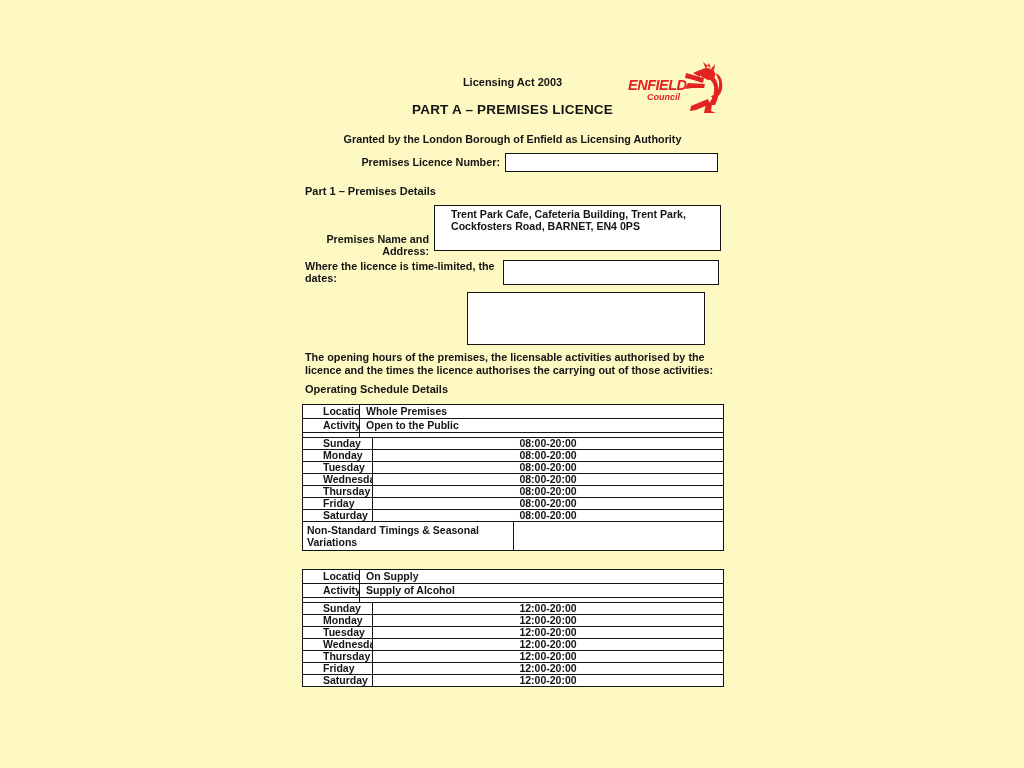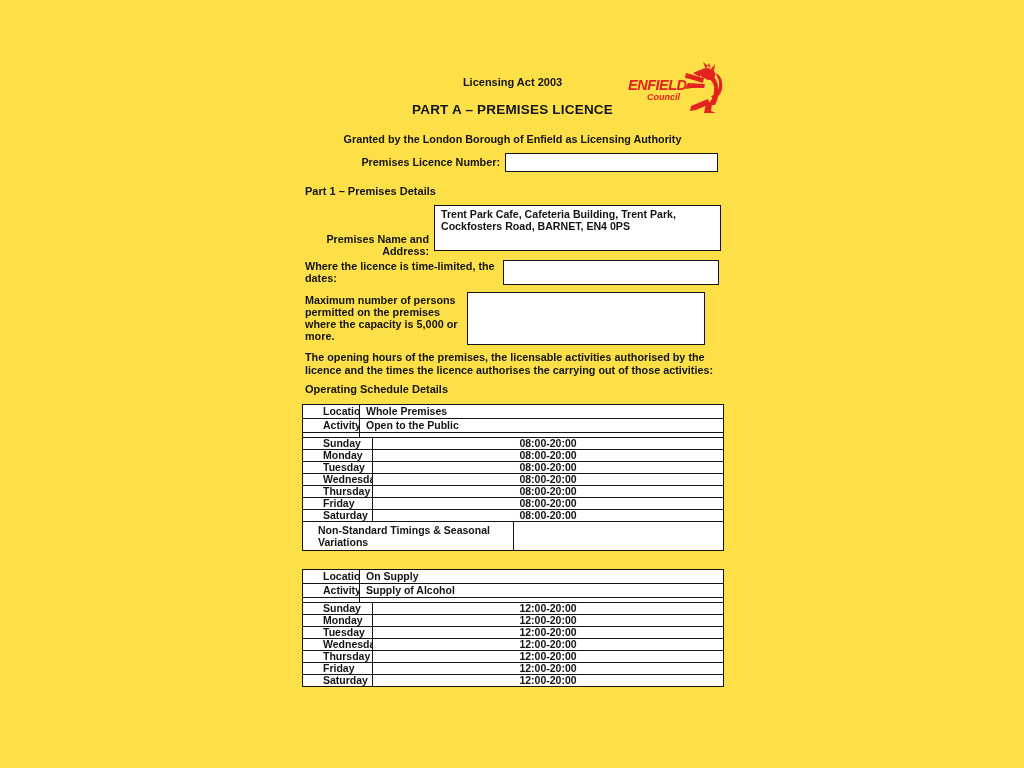--- a/index.html
+++ b/index.html
@@ -1,21 +1,21 @@
 <!DOCTYPE html>
 <html><head>
 <meta charset="utf-8">
 <style>
   * { margin: 0; padding: 0; box-sizing: border-box; }
   html, body { background: #ffffff; }
   .page {
     position: relative;
     width: 1024px;
     height: 768px;
-    background: #fde047;
+    background: #fef9c3;
     overflow: hidden;
     font-family: "Liberation Sans", sans-serif;
     font-weight: bold;
     color: #141414;
   }
   .abs { position: absolute; }
 
   
   .act-title   { left: 302px; top: 76px;  width: 421px; text-align: center; font-size: 11px; }
   .part-title  { left: 302px; top: 102px; width: 421px; text-align: center; font-size: 13.5px; letter-spacing: 0.2px; }
@@ -27,39 +27,39 @@
   .logo-name   { font-size: 14.5px; letter-spacing: -0.5px; white-space: nowrap; }
   .logo-sub    { font-size: 9px; margin-top: 0px; }
   .logo-beast  { position: absolute; right: 0; top: 0; }
 
   
   .pln-label   { left: 302px; top: 156px; width: 198px; text-align: right; font-size: 10.8px; }
   .pln-box     { left: 505px; top: 153px; width: 213px; height: 19px; border: 1.5px solid #141414; background: #fff; font-size: 10.5px; padding: 2px 5px; }
   .part1-head  { left: 305px; top: 185px; font-size: 11px; }
   .prem-label  { left: 302px; top: 206px; width: 127px; text-align: right; font-size: 10.8px; line-height: 11.5px; margin-top: 28px; }
   .prem-box    { left: 434px; top: 205px; width: 287px; height: 46px; border: 1.8px solid #141414; background: #fff;
-                 font-size: 10.6px; line-height: 11.8px; padding: 3px 6px; }
+                 font-size: 10.6px; line-height: 11.8px; padding: 3px 16px; }
   .tl-label    { left: 305px; top: 261px; width: 200px; font-size: 10.8px; line-height: 11.5px; }
   .tl-box      { left: 503px; top: 260px; width: 216px; height: 25px; border: 1.8px solid #141414; background: #fff; font-size: 10.5px; padding: 3px 6px; }
   .mp-label    { left: 305px; top: 294px; width: 168px; font-size: 10.8px; line-height: 12px; }
   .mp-box      { left: 467px; top: 292px; width: 238px; height: 53px; border: 1.8px solid #141414; background: #fff; font-size: 10.5px; padding: 3px 6px; }
   .note        { left: 305px; top: 351px; width: 424px; font-size: 10.8px; line-height: 12.5px; }
   .sched-head  { left: 305px; top: 383px; font-size: 11px; }
 
   
   .sched-table { border-collapse: collapse; table-layout: fixed; width: 421px; background: #fff; }
   .t1          { left: 302px; top: 404px; }
   .t2          { left: 302px; top: 569px; }
   .sched-table td { border: 1.5px solid #141414; font-size: 10.5px; font-weight: bold; padding: 0 20px; overflow: hidden; white-space: nowrap; }
   .sched-table tr.hdr  td { height: 14px; line-height: 13px; }
   .sched-table tr.sep  td { height: 5px;  padding: 0; }
   .sched-table tr.day  td { height: 12px; line-height: 11px; }
   .sched-table td.val  { padding-left: 6px; }
   .sched-table td.time { text-align: center; }
-  .sched-table tr.foot td { height: 29px; line-height: 12px; vertical-align: top; padding: 2px 15px; white-space: normal; }
+  .sched-table tr.foot td { height: 29px; line-height: 12px; vertical-align: top; padding: 2px 4px; white-space: normal; }
   .foot-label { width: 200px; }
 </style>
 </head>
 <body>
 
 <div class="page">
 
   <div class="abs act-title">Licensing Act 2003</div>
 
   <div class="abs part-title">PART A – PREMISES LICENCE</div>
@@ -91,21 +91,20 @@
   <div class="abs pln-box"></div>
 
   <div class="abs part1-head">Part 1 – Premises Details</div>
 
   <div class="abs prem-label">Premises Name and Address:</div>
   <div class="abs prem-box">Trent Park Cafe, Cafeteria Building, Trent Park, Cockfosters Road, BARNET, EN4 0PS</div>
 
   <div class="abs tl-label">Where the licence is time-limited, the dates:</div>
   <div class="abs tl-box"></div>
 
-  <div class="abs mp-label">Maximum number of persons permitted on the premises where the capacity is 5,000 or more.</div>
   <div class="abs mp-box"></div>
 
   <div class="abs note">The opening hours of the premises, the licensable activities authorised by the licence and the times the licence authorises the carrying out of those activities:</div>
   <div class="abs sched-head">Operating Schedule Details</div>
 
   <table class="abs sched-table t1">
     <colgroup>
         <col style="width:57px">
         <col style="width:13px">
         <col style="width:141px">

